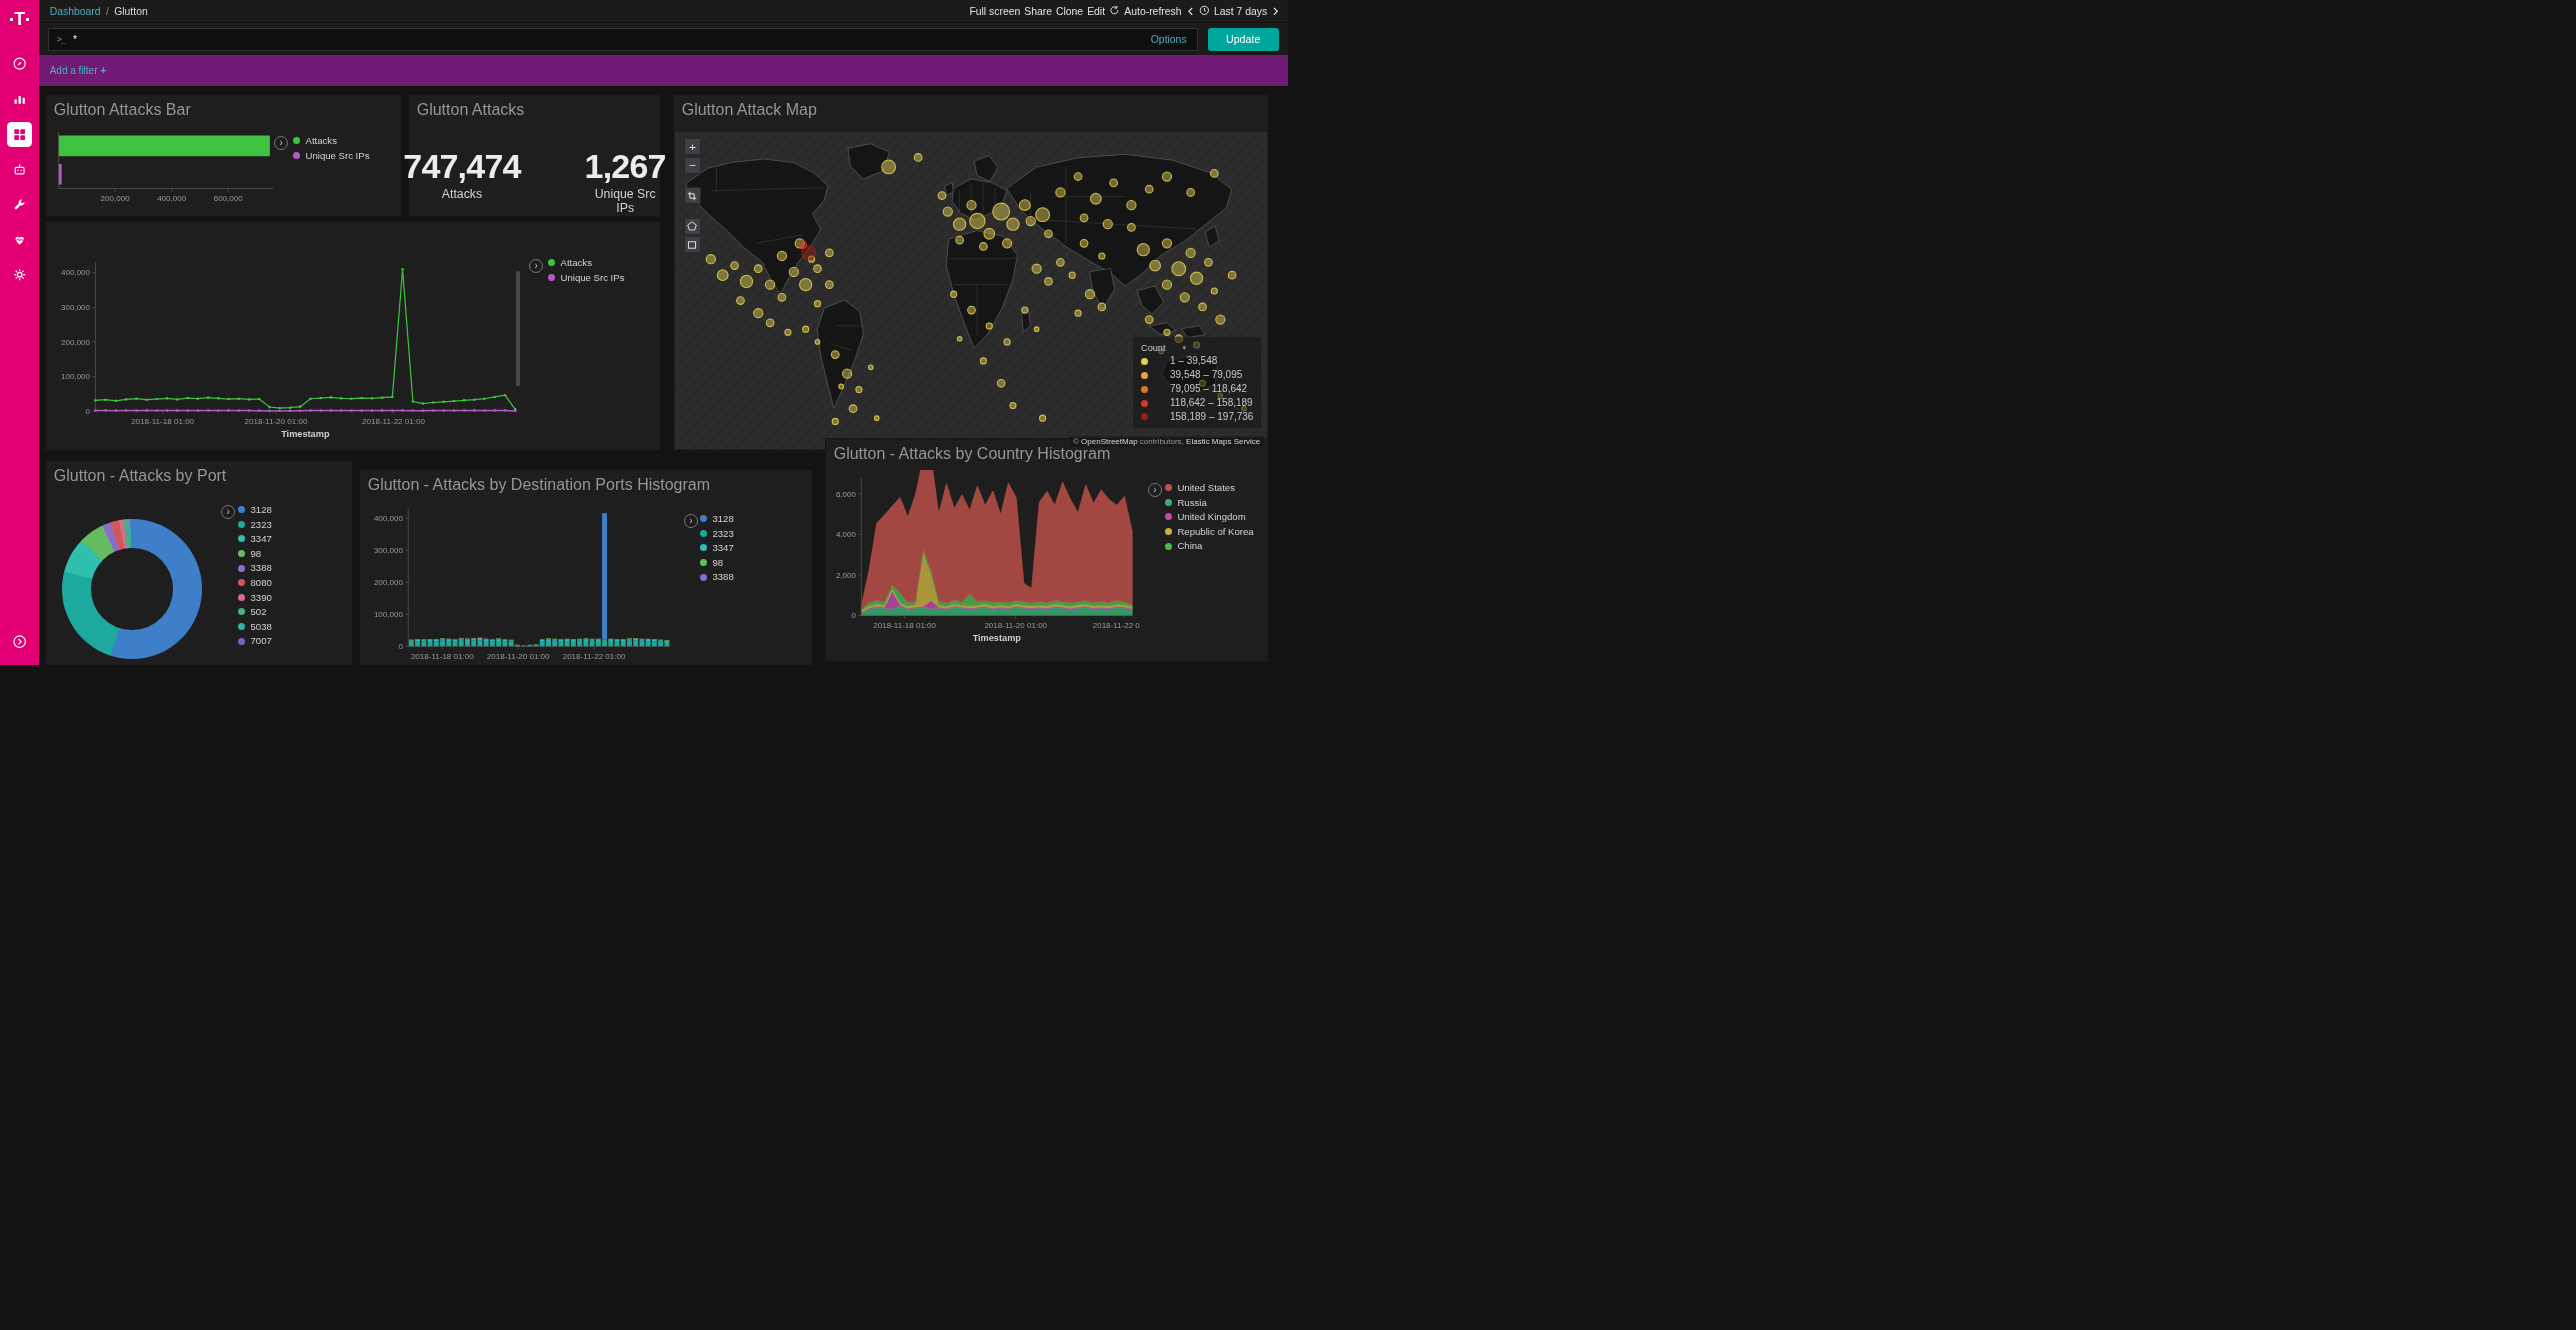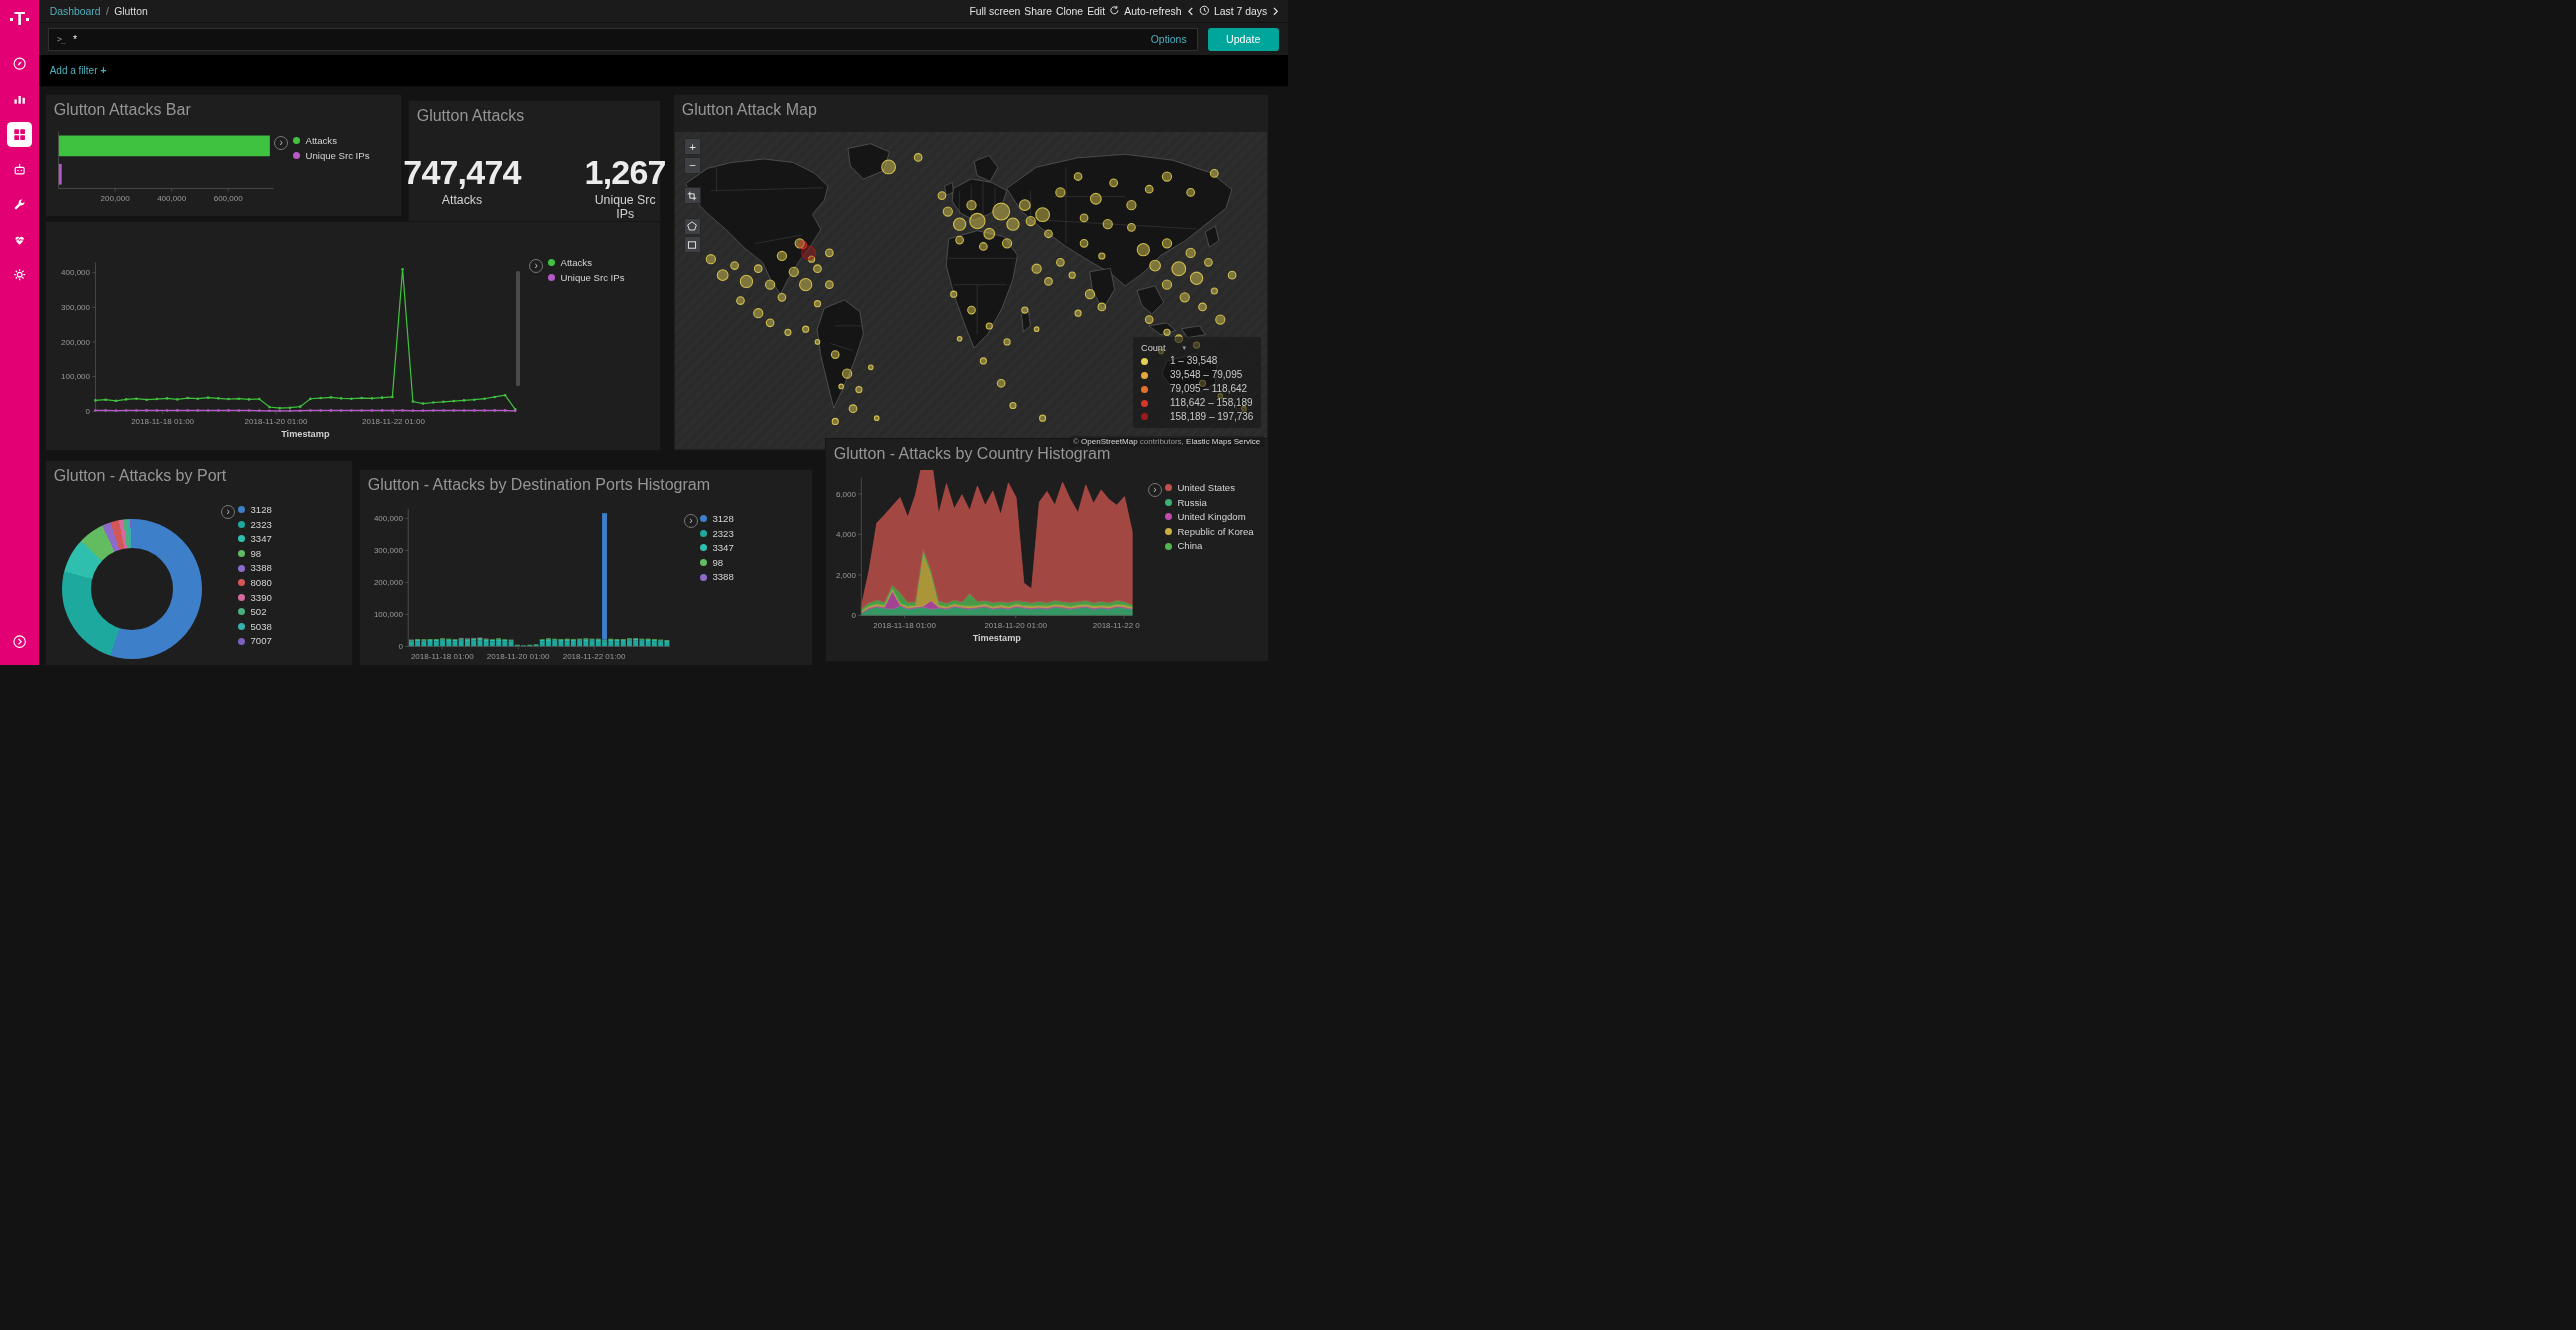--- a/index.html
+++ b/index.html
@@ -23,29 +23,29 @@
   .topbar-right{margin-left:auto;display:flex;align-items:center;gap:4px;color:#e4e4e4}
   .top-link{cursor:pointer}
   .icon-text{display:flex;align-items:center;gap:4.6px;cursor:pointer}
   .chev-btn{cursor:pointer;display:flex;align-items:center}
   .querybar{height:32px;background:#1b1b1b;display:flex;align-items:center;gap:9.2px;padding:0 9.2px;flex:none}
   .query-input{flex:1;height:23px;background:#0f0f0f;border:0.8px solid #313131;display:flex;align-items:center;gap:7.7px;padding:0 7.7px}
   .prompt{color:#8a8a8a;font-family:"DejaVu Sans Mono",monospace;font-size:8.4px;letter-spacing:-0.8px}
   .query-text{color:#ededed;font-size:10.7px;flex:1}
   .options-link{color:#4fb0bf;font-size:10.4px;cursor:pointer;margin-right:3.1px}
   .update-btn{background:#00a69b;color:#fff;border:none;height:23px;padding:0 18.4px;border-radius:3.1px;font-size:10.7px;cursor:pointer;font-family:"Liberation Sans",sans-serif}
-  .filterbar{height:32px;background:#000000;border-bottom:0.8px solid #0d0d0d;display:flex;align-items:center;padding:0 10.7px;font-size:10px;flex:none}
+  .filterbar{height:32px;background:#701a75;border-bottom:0.8px solid #0d0d0d;display:flex;align-items:center;padding:0 10.7px;font-size:10px;flex:none}
   .add-filter{color:#4fb0bf;cursor:pointer}
   .add-filter b{font-weight:700;margin-left:3.1px}
   
   .dashboard{position:relative;flex:1;background:#131313;overflow:hidden}
   .panel{position:absolute;background:#1e1e1e;border:0.8px solid #151515}
   .panel-title{font-size:16px;color:#969696;padding:6.1px 7.7px;white-space:nowrap;overflow:hidden}
   .p-bar{left:6.1px;top:7px;width:357px;height:123px}
-  .p-metric{left:369px;top:13px;width:253px;height:123px}
+  .p-metric{left:369px;top:7px;width:253px;height:123px}
   .p-map{left:634px;top:7px;width:596px;height:357px}
   .p-hist{left:6.1px;top:134px;width:616px;height:230px}
   .p-donut{left:6.1px;top:373px;width:308px;height:224px}
   .p-dest{left:320px;top:382px;width:454px;height:224px}
   .p-country{left:786px;top:351px;width:444px;height:224px}
   .chart{position:absolute}
   .c-bar{left:7.7px;top:32px;width:224px;height:83px}
   .c-hist{left:7.7px;top:31px;width:472px;height:192px}
   .c-donut{left:16px;top:58px;width:140px;height:140px}
   .c-dest{left:4.6px;top:31px;width:313px;height:176px}

